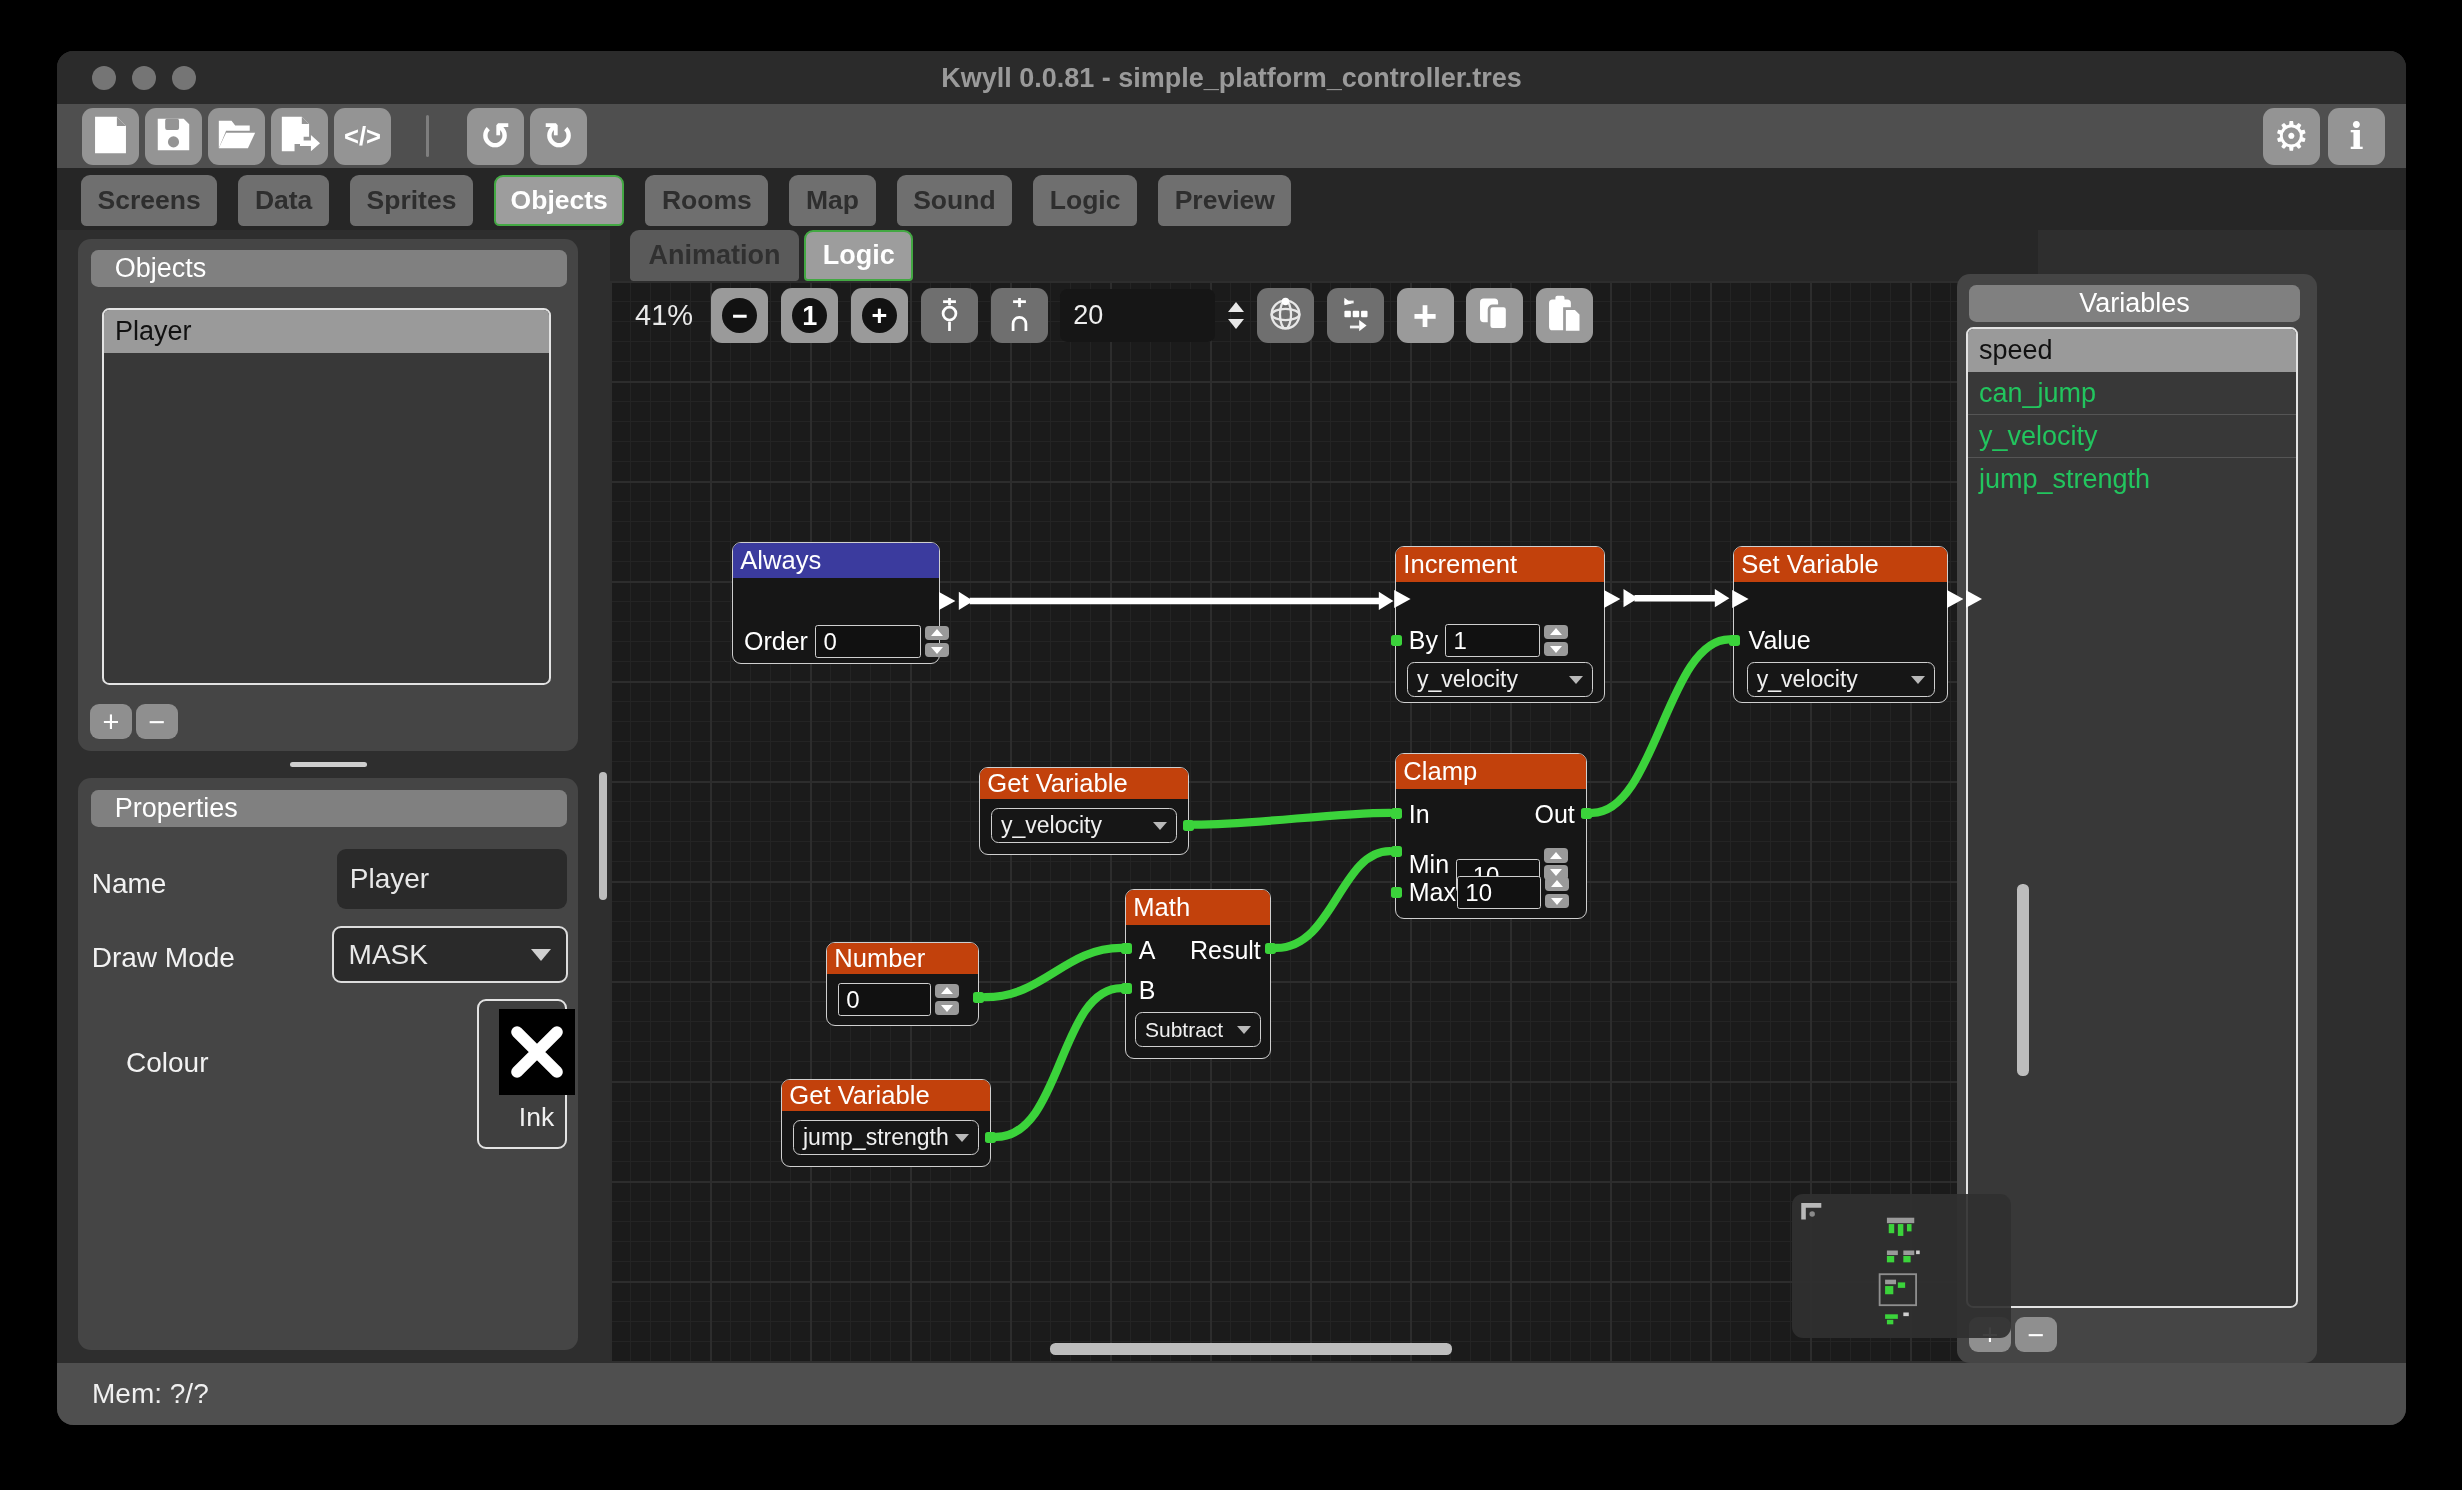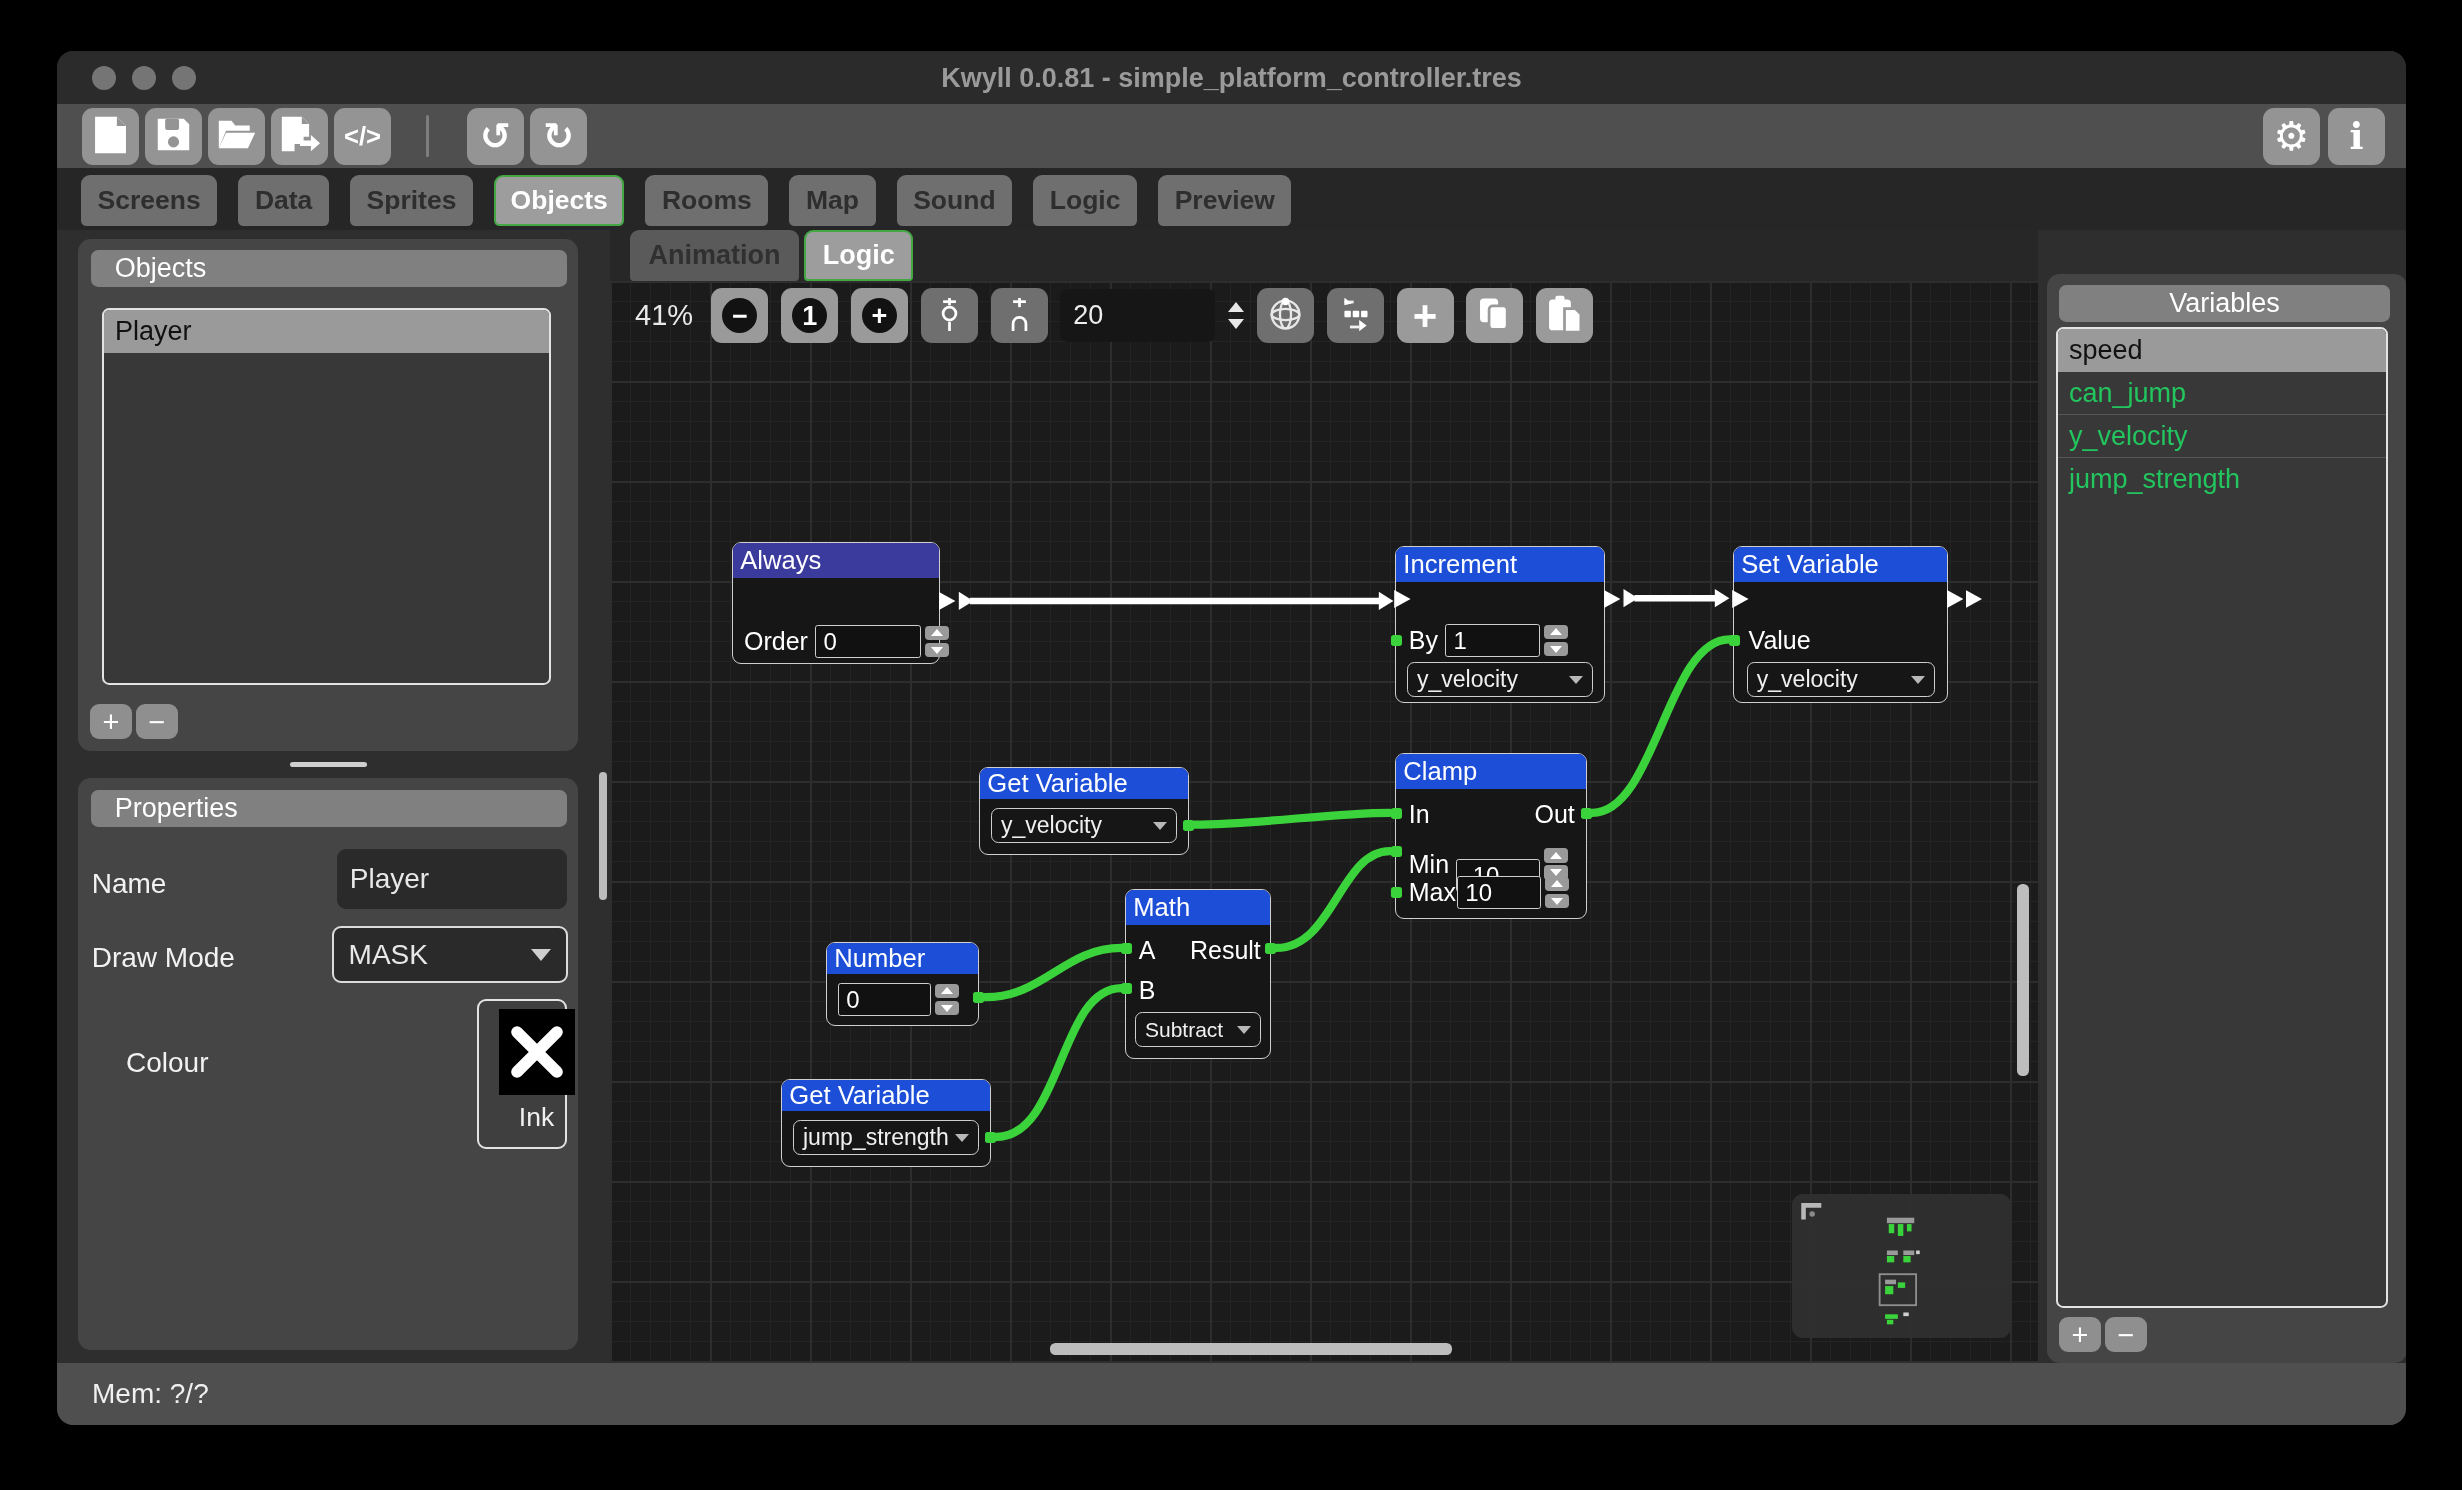--- a/index.html
+++ b/index.html
@@ -65,21 +65,21 @@
   .zbtn.dim{background:#6f6f6f;}
   .zc{width:35px;height:35px;border-radius:50%;background:#121212;color:#fff;font-size:27px;font-weight:bold;
     display:flex;align-items:center;justify-content:center;line-height:0;}
   .numfield{width:155px;height:53px;background:#161616;border-radius:7.3px;color:#eee;font-size:27px;
     display:flex;align-items:center;padding:0 12.8px;justify-content:space-between;}
   .spincol{display:flex;flex-direction:column;gap:7.3px;align-items:center;}
   .cup{width:0;height:0;border-left:8.2px solid transparent;border-right:8.2px solid transparent;border-bottom:10px solid #e8e8e8;}
   .cdn{width:0;height:0;border-left:8.2px solid transparent;border-right:8.2px solid transparent;border-top:10px solid #e8e8e8;}
   
   .node{position:absolute;background:#161616;border:1.8px solid #cfcfcf;border-radius:9px;z-index:2;}
-  .nhead{height:35px;background:#1d4ed8;border-radius:7.3px 7.3px 0 0;color:#fff;font-size:25.6px;
+  .nhead{height:35px;background:#c2410c;border-radius:7.3px 7.3px 0 0;color:#fff;font-size:25.6px;
     display:flex;align-items:center;padding-left:7.3px;}
   .nhead.blue{background:#3b3b9e;}
   .nrow{position:absolute;display:flex;align-items:center;color:#fff;font-size:25px;}
   .ninput{background:#111;border:1.8px solid #cfcfcf;border-radius:2.7px;color:#fff;font-size:24px;
     display:flex;align-items:center;padding-left:7.3px;height:33px;}
   .nspin{display:flex;flex-direction:column;gap:2.7px;margin-left:3.7px;}
   .nspin div{width:24px;height:14.6px;background:#9a9a9a;border-radius:3.7px;display:flex;align-items:center;justify-content:center;}
   .nspin .u{width:0;height:0;border-left:6.4px solid transparent;border-right:6.4px solid transparent;border-bottom:7.3px solid #fff;}
   .nspin .d{width:0;height:0;border-left:6.4px solid transparent;border-right:6.4px solid transparent;border-top:7.3px solid #fff;}
   .ndrop{position:absolute;background:#161616;border:1.8px solid #cfcfcf;border-radius:7.3px;color:#f0f0f0;
@@ -466,21 +466,21 @@
               <rect x="104" y="138" width="7" height="5" fill="#3bd33b"></rect>
               <rect x="122" y="130" width="6" height="4" fill="#cfcfcf"></rect>
           </svg>
         </div>
 
         <div class="sb" style="left:440px;top:1062px;width:402px;height:12px;"></div>
         <div class="sb" style="left:1407px;top:603px;width:12px;height:192px;"></div>
       </div>
     </div>
 
-    <div class="panel" style="left:1990px;top:44px;width:360px;height:1089px;">
+    <div class="panel" style="left:1900px;top:44px;width:360px;height:1089px;">
       <div class="phead" style="left:12px;top:11px;width:331px;justify-content:center;padding-left:0;">Variables</div>
       <div class="listbox" style="left:9px;top:53px;width:332px;height:981px;">
         <div class="litem sel">speed</div>
         <div class="litem">can_jump</div>
         <div class="litem">y_velocity</div>
         <div class="litem" style="border-bottom:none;">jump_strength</div>
       </div>
       <div class="mini" style="position:absolute;left:12px;top:1043px;">+</div>
       <div class="mini" style="position:absolute;left:58px;top:1043px;">−</div>
     </div>

